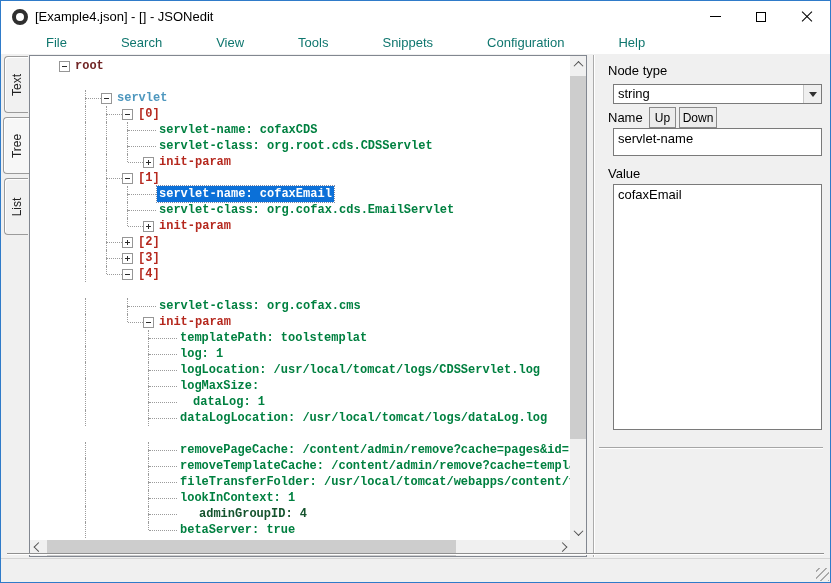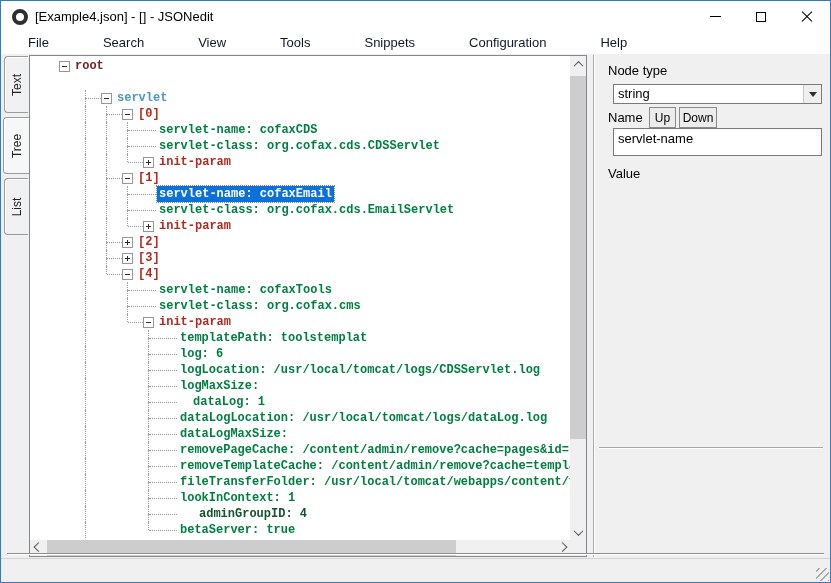--- a/index.html
+++ b/index.html
@@ -17,21 +17,21 @@
   .winbtn{position:absolute;top:0;width:46px;height:31px;display:flex;align-items:center;justify-content:center;}
   .winbtn.min{right:92px}.winbtn.max{right:46px}.winbtn.close{right:0}
   .glyph-min{width:11px;height:1px;background:#000;}
   .glyph-max{width:10px;height:10px;border:1px solid #000;background:transparent;}
   .glyph-close{position:relative;width:12px;height:12px;}
   .glyph-close i{position:absolute;left:-1px;top:5px;width:14px;height:1px;background:#000;display:block;}
   .glyph-close i:first-child{transform:rotate(45deg);}
   .glyph-close i:last-child{transform:rotate(-45deg);}
   
   .menubar{position:absolute;left:0;top:31px;width:829px;height:22px;background:#FFFFFF;display:flex;}
-  .menu-item{padding:0 27px;line-height:21px;font-size:13px;color:#0f172a;cursor:default;}
+  .menu-item{padding:0 9px;line-height:21px;font-size:13px;color:#0f766e;cursor:default;margin-left:36px;}
   
   .tab{position:absolute;left:3px;width:24px;height:57px;background:#F1F1F1;
     border:1px solid #9b9b9b;border-right:none;border-radius:4px 0 0 4px;
     box-shadow:inset 1px 1px 0 #fff;}
   .tab.active{left:2px;width:26px;background:#F7F7F7;z-index:4;}
   .tab span{position:absolute;left:50%;top:50%;transform:translate(-50%,-50%) rotate(-90deg);
     font-size:12px;color:#222;white-space:nowrap;}
   
   .treepanel{position:absolute;left:28px;top:54px;width:558px;height:502px;
     background:#fff;border:1px solid #828790;}
@@ -163,21 +163,21 @@
           <span class="connb" style="left: 97px;"></span>
           <span class="stub" style="left: 98px; width: 28px;"></span>
           <span class="tlabel" style="left: 129px; color: rgb(0, 128, 64);">servlet-name: cofaxCDS</span>
         </div>
         <div class="trow" style="top: 82px;">
           <span class="vline" style="left: 55px;"></span>
           <span class="vline" style="left: 76px;"></span>
           <span class="connt" style="left: 97px;"></span>
           <span class="connb" style="left: 97px;"></span>
           <span class="stub" style="left: 98px; width: 28px;"></span>
-          <span class="tlabel" style="left: 129px; color: rgb(0, 128, 64);">servlet-class: org.cofax.cds.CDSServlet</span>
+          <span class="tlabel" style="left: 129px; color: rgb(0, 128, 64);">servlet-class: org.root.cds.CDSServlet</span>
         </div>
         <div class="trow" style="top: 98px;">
           <span class="vline" style="left: 55px;"></span>
           <span class="vline" style="left: 76px;"></span>
           <span class="connt" style="left: 97px;"></span>
           <span class="stub" style="left: 98px; width: 15px;"></span>
           <span class="expbox" style="left: 113px;">
             <span class="h"></span>
             <span class="v"></span>
           </span>
@@ -244,27 +244,20 @@
         </div>
         <div class="trow" style="top: 210px;">
           <span class="vline" style="left: 55px;"></span>
           <span class="connt" style="left: 76px;"></span>
           <span class="stub" style="left: 77px; width: 15px;"></span>
           <span class="expbox" style="left: 92px;">
             <span class="h"></span>
           </span>
           <span class="tlabel" style="left: 108px; color: rgb(181, 40, 30);">[4]</span>
         </div>
-        <div class="trow" style="top: 226px;">
-          <span class="vline" style="left: 55px;"></span>
-          <span class="connt" style="left: 97px;"></span>
-          <span class="connb" style="left: 97px;"></span>
-          <span class="stub" style="left: 98px; width: 28px;"></span>
-          <span class="tlabel" style="left: 129px; color: rgb(0, 128, 64);">servlet-name: cofaxTools</span>
-        </div>
         <div class="trow" style="top: 242px;">
           <span class="vline" style="left: 55px;"></span>
           <span class="connt" style="left: 97px;"></span>
           <span class="connb" style="left: 97px;"></span>
           <span class="stub" style="left: 98px; width: 28px;"></span>
           <span class="tlabel" style="left: 129px; color: rgb(0, 128, 64);">servlet-class: org.cofax.cms</span>
         </div>
         <div class="trow" style="top: 258px;">
           <span class="vline" style="left: 55px;"></span>
           <span class="connt" style="left: 97px;"></span>
@@ -279,21 +272,21 @@
           <span class="connt" style="left: 118px;"></span>
           <span class="connb" style="left: 118px;"></span>
           <span class="stub" style="left: 119px; width: 28px;"></span>
           <span class="tlabel" style="left: 150px; color: rgb(0, 128, 64);">templatePath: toolstemplat</span>
         </div>
         <div class="trow" style="top: 290px;">
           <span class="vline" style="left: 55px;"></span>
           <span class="connt" style="left: 118px;"></span>
           <span class="connb" style="left: 118px;"></span>
           <span class="stub" style="left: 119px; width: 28px;"></span>
-          <span class="tlabel" style="left: 150px; color: rgb(0, 128, 64);">log: 6</span>
+          <span class="tlabel" style="left: 150px; color: rgb(0, 128, 64);">log: 1</span>
         </div>
         <div class="trow" style="top: 306px;">
           <span class="vline" style="left: 55px;"></span>
           <span class="connt" style="left: 118px;"></span>
           <span class="connb" style="left: 118px;"></span>
           <span class="stub" style="left: 119px; width: 28px;"></span>
           <span class="tlabel" style="left: 150px; color: rgb(0, 128, 64);">logLocation: /usr/local/tomcat/logs/CDSServlet.log</span>
         </div>
         <div class="trow" style="top: 322px;">
           <span class="vline" style="left: 55px;"></span>
@@ -308,27 +301,20 @@
           <span class="connb" style="left: 118px;"></span>
           <span class="stub" style="left: 119px; width: 28px;"></span>
           <span class="tlabel" style="left: 150px; color: rgb(0, 128, 64); margin-left: 13px;">dataLog: 1</span>
         </div>
         <div class="trow" style="top: 354px;">
           <span class="vline" style="left: 55px;"></span>
           <span class="connt" style="left: 118px;"></span>
           <span class="connb" style="left: 118px;"></span>
           <span class="stub" style="left: 119px; width: 28px;"></span>
           <span class="tlabel" style="left: 150px; color: rgb(0, 128, 64);">dataLogLocation: /usr/local/tomcat/logs/dataLog.log</span>
-        </div>
-        <div class="trow" style="top: 370px;">
-          <span class="vline" style="left: 55px;"></span>
-          <span class="connt" style="left: 118px;"></span>
-          <span class="connb" style="left: 118px;"></span>
-          <span class="stub" style="left: 119px; width: 28px;"></span>
-          <span class="tlabel" style="left: 150px; color: rgb(0, 128, 64);">dataLogMaxSize:</span>
         </div>
         <div class="trow" style="top: 386px;">
           <span class="vline" style="left: 55px;"></span>
           <span class="connt" style="left: 118px;"></span>
           <span class="connb" style="left: 118px;"></span>
           <span class="stub" style="left: 119px; width: 28px;"></span>
           <span class="tlabel" style="left: 150px; color: rgb(0, 128, 64);">removePageCache: /content/admin/remove?cache=pages&amp;id=</span>
         </div>
         <div class="trow" style="top: 402px;">
           <span class="vline" style="left: 55px;"></span>
@@ -399,20 +385,21 @@
       </span>
   </div>
 
   <div class="ins-label" style="left:607px;top:109px;">Name</div>
   <button class="btn btn-up">Up</button>
   <button class="btn btn-down">Down</button>
 
   <textarea class="edit edit-name" spellcheck="false" style="">servlet-name</textarea>
 
   <div class="ins-label" style="left:607px;top:165px;">Value</div>
+  <textarea class="edit edit-value" spellcheck="false" style="">cofaxEmail</textarea>
 
   <div class="hgroove"></div>
 
   <div class="groove-bottom"></div>
   <div class="statusbar">
     <div class="grip"></div>
   </div>
 
 </div>
 

